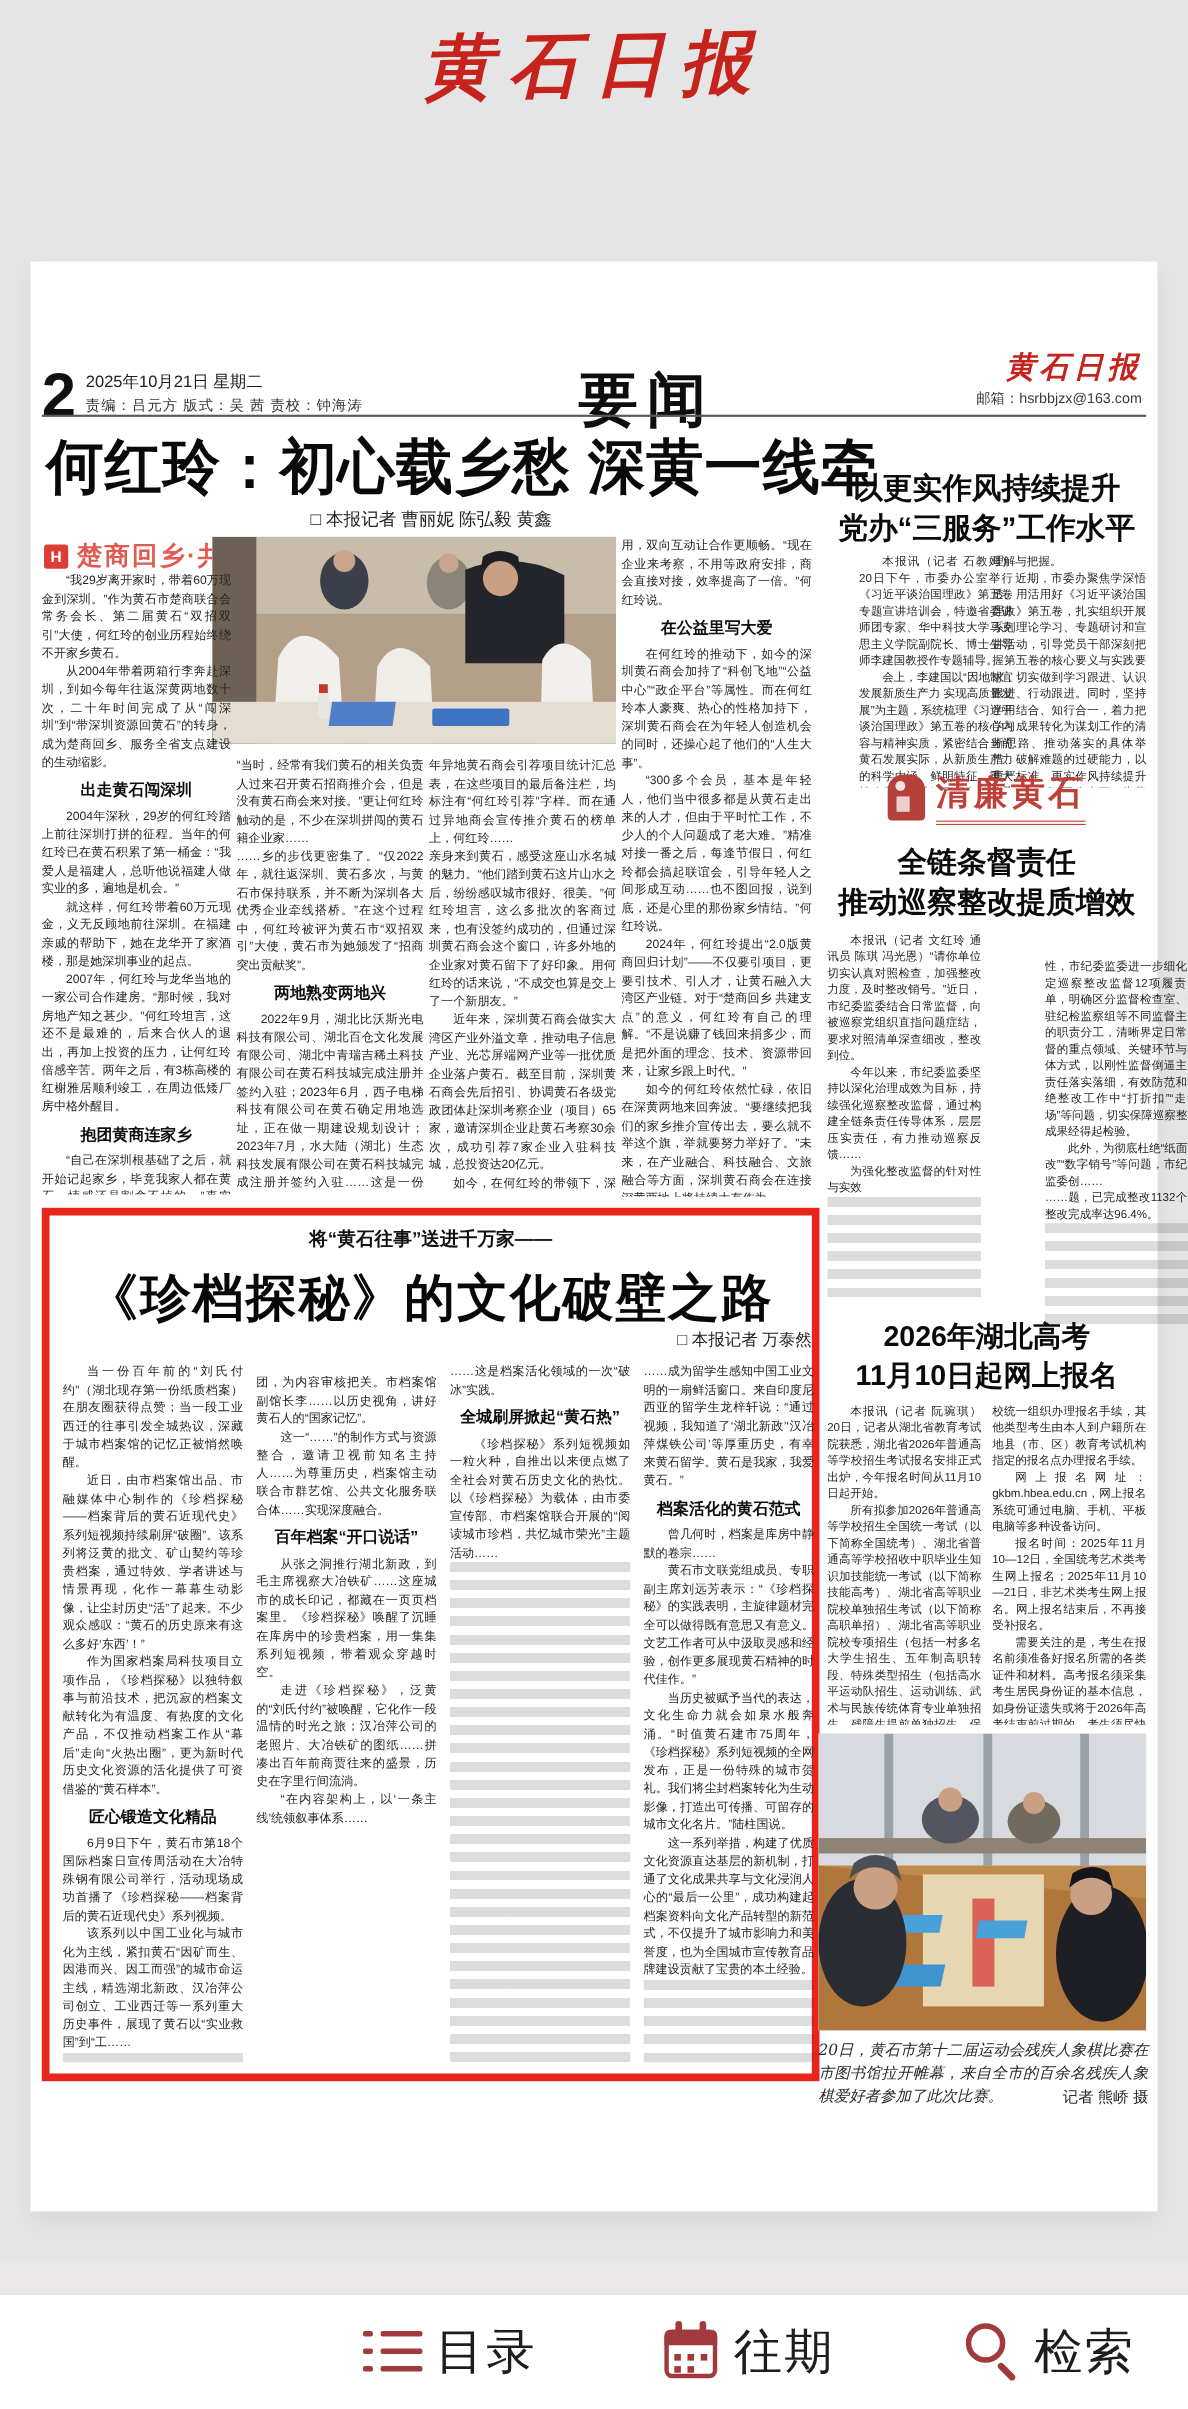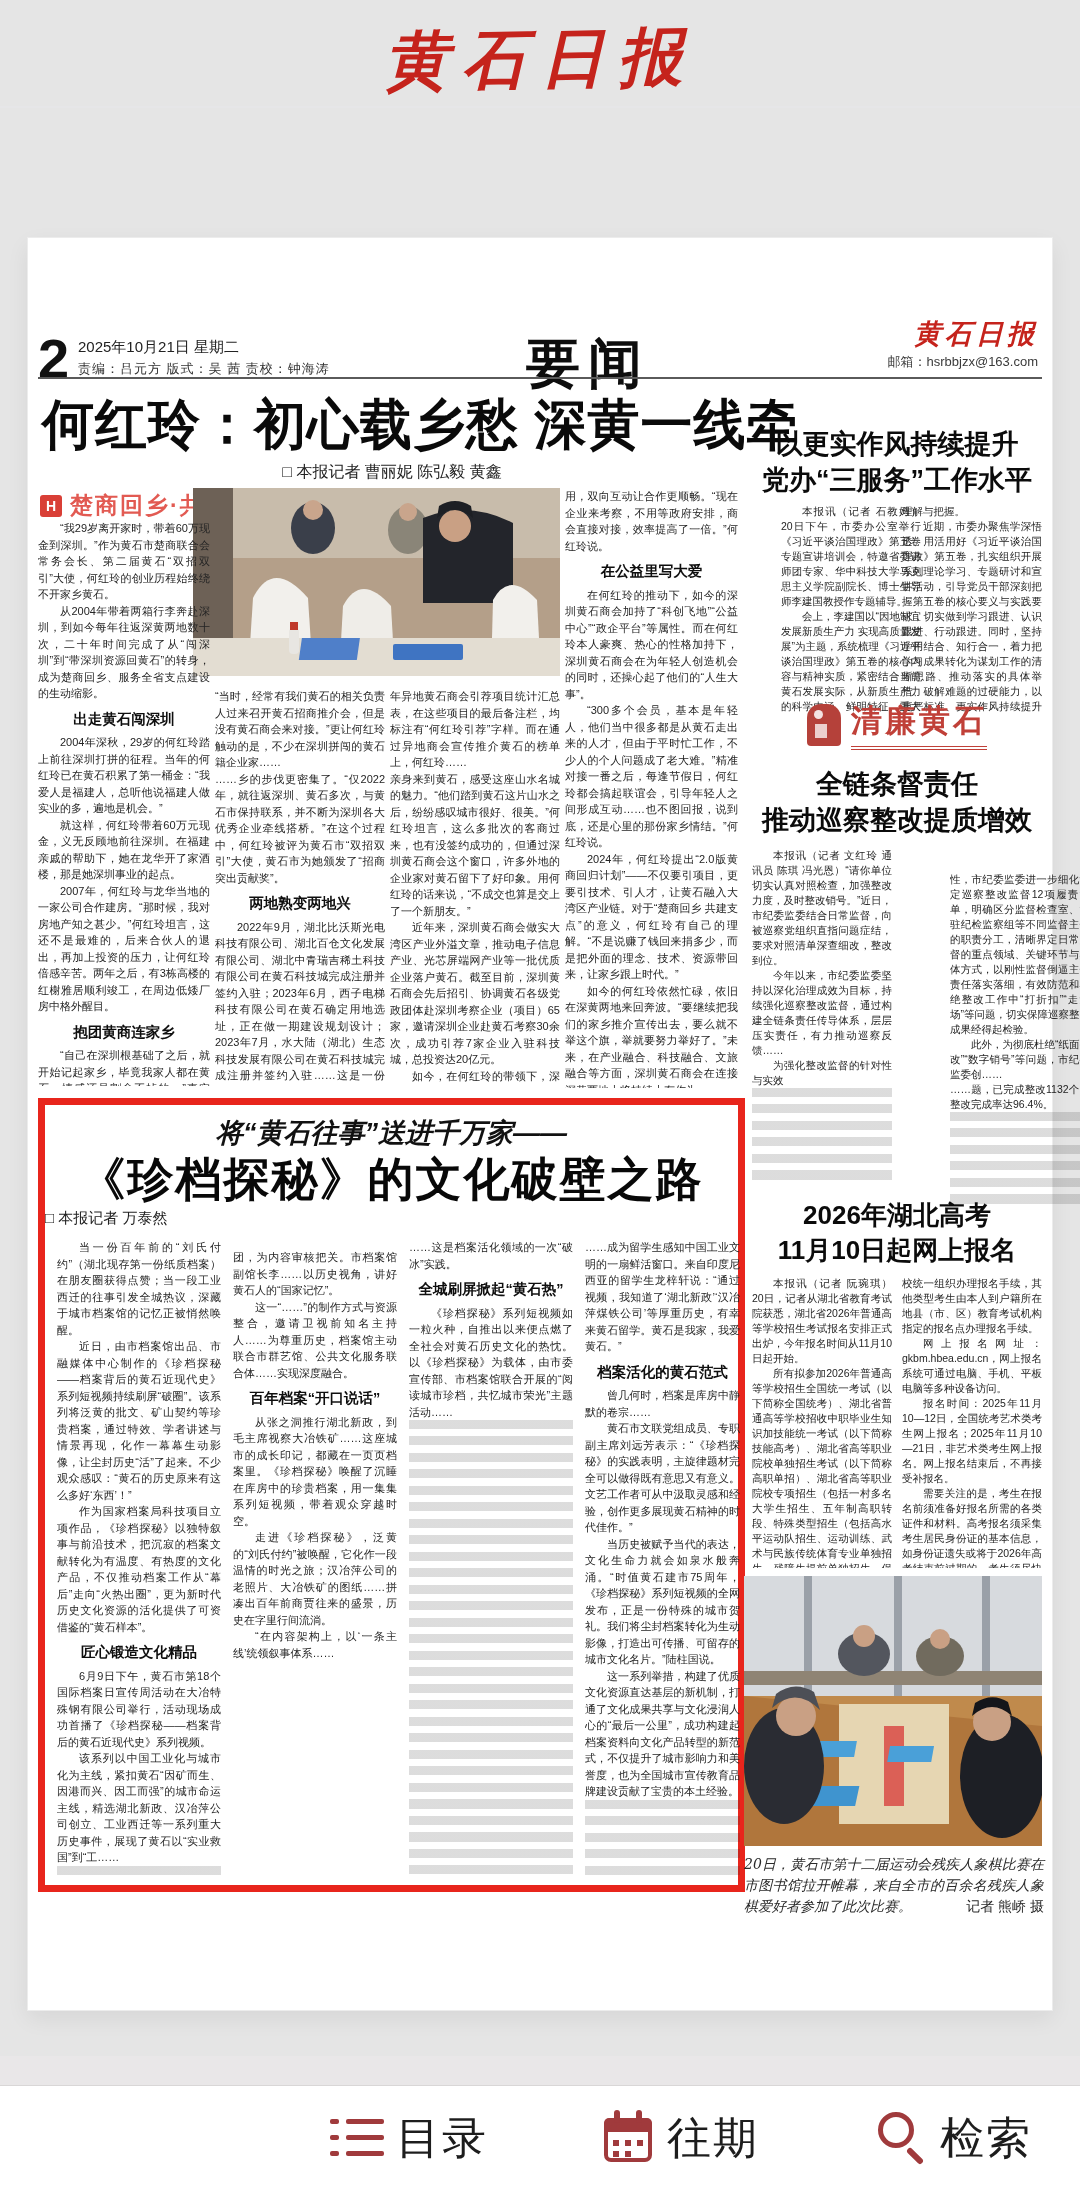--- a/index.html
+++ b/index.html
@@ -70,24 +70,24 @@
 
   .c-a1-1 { left:10px; top:282px; width:172px; height:566px; }
   .c-a1-2 { left:187px; top:450px; width:170px; height:398px; }
   .c-a1-3 { left:362px; top:450px; width:170px; height:398px; }
   .c-a1-4 { left:537px; top:250px; width:173px; height:600px; }
 
   .photo1 { left:165px; top:250px; width:367px; height:188px; overflow:hidden; background:#b9a893; }
 
   
   .red-box { left:10px; top:860px; width:707px; height:794px; border:7px solid #e8251c; background:#fff; }
-  .feat-kicker { position:absolute; left:0; top:10px; width:100%; text-align:center; font-size:27px; font-weight:bold; color:#111;font-style:italic; }
+  .feat-kicker { position:absolute; left:0; top:10px; width:100%; text-align:center; font-size:17px; font-weight:bold; color:#111; }
   .feat-title { position:absolute; left:0; top:44px; width:100%; text-align:center; font-size:46px; font-weight:900;
     font-family:"DejaVu Serif","Liberation Serif",serif; color:#080808; letter-spacing:2px; }
-  .feat-byline { position:absolute; left:0; top:104px; width:100%; text-align:left; font-size:15px; color:#222; }
+  .feat-byline { position:absolute; left:0; top:104px; width:100%; text-align:right; font-size:15px; color:#222; }
   .c-f-1 { position:absolute; left:12px; top:134px; width:164px; height:636px; }
   .c-f-2 { position:absolute; left:188px; top:144px; width:164px; height:636px;align-items:flex-end; }
   .c-f-3 { position:absolute; left:364px; top:134px; width:164px; height:636px; }
   .c-f-4 { position:absolute; left:540px; top:134px; width:155px; height:636px; }
 
   
   .sb-headline { left:724px; width:290px; text-align:center; font-weight:900; font-size:27px; line-height:36px; color:#0b0b0b; }
   .sb-h-a { top:188px; } .sb-h-b { top:528px;text-align:center; }
   .sb-h-c { top:960px; font-size:26px; line-height:35px; }
   .c-sba-1 { left:724px; top:266px; width:140px; height:212px;margin-left:29px; }

